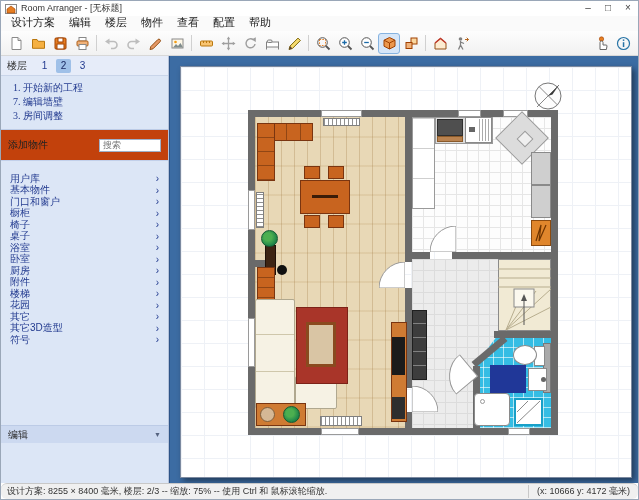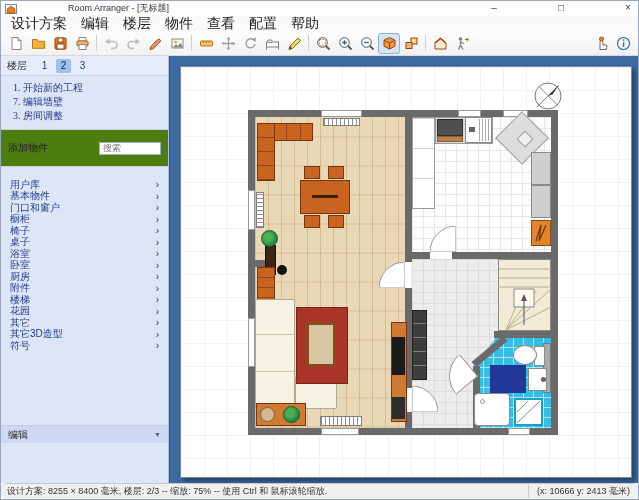--- a/index.html
+++ b/index.html
@@ -1,28 +1,28 @@
 <!DOCTYPE html>
 <html><head>
 <meta charset="utf-8">
 <style>
   * { margin:0; padding:0; box-sizing:border-box; }
   html,body { width:639px; height:500px; overflow:hidden; }
   body { font-family:"Liberation Sans","DejaVu Sans",sans-serif; font-size:10px; color:#222; }
   .app { width:639px; height:500px; border:1px solid #9aa7b8; display:flex; flex-direction:column; background:#fff; }
 
   
-  .titlebar { height:15px; display:flex; align-items:center; background:#fff; padding-left:4px; flex:0 0 auto;gap:47px; }
+  .titlebar { height:15px; display:flex; align-items:center; background:#fff; padding-left:4px; flex:0 0 auto; }
   .titlebar .appicon { width:12px; height:10px; margin-right:4px; }
   .titlebar .title { font-size:9px; color:#333; flex:1; }
   .winbtn { width:20px; height:15px; text-align:center; line-height:14px; font-size:10px; color:#444; }
 
   
   .menubar { height:15px; display:flex; align-items:center; background:#fafafa; padding-left:3px; flex:0 0 auto; }
-  .menuitem { padding:0 7px; font-size:14px; color:#222; line-height:15px; }
+  .menuitem { padding:0 7px; font-size:11px; color:#222; line-height:15px;font-family:Liberation Mono, monospace; }
 
   
   .toolbar { height:25px; display:flex; align-items:center; background:linear-gradient(#fdfdfd,#f1f1f1); border-bottom:1px solid #d8d8d8; padding:0 4px; flex:0 0 auto; }
   .tb { width:22px; height:21px; display:flex; align-items:center; justify-content:center; border-radius:3px; border:1px solid transparent; }
   .tb.active { background:#d6e6f8; border-color:#86b3e0; }
   .tbsep { width:1px; height:16px; background:#d0d0d0; margin:0 3px; }
   .tbright { margin-left:auto; display:flex; }
 
   
   .content { flex:1; display:flex; min-height:0; }
@@ -30,21 +30,21 @@
   
   .sidebar { width:168px; background:#dce6f6; border-right:1px solid #b4c2da; display:flex; flex-direction:column; font-size:10px; }
   .floors-row { height:20px; display:flex; align-items:center; background:#e6ecf9; padding:0 6px; border-bottom:1px solid #c9d5ea; }
   .floors-label { color:#333; margin-right:10px; }
   .floor-tab { width:15px; height:14px; text-align:center; line-height:14px; margin-right:4px; border-radius:2px; color:#223a8f; }
   .floor-tab.active { background:#9fc0e8; color:#16245e; }
   .sec-head { height:18px; display:flex; align-items:center; background:#ccd9f0; padding:0 7px; color:#2b2b2b; border-top:1px solid #bccbe6; border-bottom:1px solid #c2d0ea; }
   .sec-head .caret { margin-left:auto; font-size:7px; color:#55637f; }
   .build-steps { padding:5px 10px 6px 12px; }
   .build-steps div { color:#223a8f; line-height:14px;font-family:Liberation Serif, serif; }
-  .add-head { height:38px; display:flex; align-items:center; background:#4d7c0f; padding:0 7px; border-top:1px solid #bccbe6; border-bottom:1px solid #c2d0ea; }
+  .add-head { height:32px; display:flex; align-items:center; background:#c2410c; padding:0 7px; border-top:1px solid #bccbe6; border-bottom:1px solid #c2d0ea; }
   .add-head input { margin-left:auto; width:62px; height:13px; font-size:9px; border:1px solid #9fb0c8; background:#fff; padding:0 3px; font-family:inherit; }
   .cats { padding:12px 0; }
   .cat { display:flex; align-items:center; padding:0 9px; height:11.5px; color:#223a8f; }
   .cat .chev { margin-left:auto; color:#223a8f; font-size:10px; }
   .side-spacer { flex:1; }
   .more-link { padding:4px 9px; color:#223a8f; }
   .edit-head { height:18px; display:flex; align-items:center; background:#ccd9f0; padding:0 7px; color:#2b2b2b; border-top:1px solid #bccbe6; }
   .edit-head .caret { margin-left:auto; font-size:7px; color:#55637f; }
   .side-bottom { height:40px; }
 
@@ -457,16 +457,16 @@
         <svg class="door" style="left:263px; top:293px; transform:rotate(-40deg);" width="29" height="29" viewBox="0 0 29 29">
             <path d="M28 0 A28 28 0 0 0 0 28 L28 28 Z" fill="#ffffff" stroke="#999" stroke-width="1"></path>
           </svg>
 
       </div>
     </div>
   </div>
 
   <div class="statusbar">
     <span class="status-left">设计方案: 8255 × 8400 毫米, 楼层: 2/3 -- 缩放: 75% -- 使用 Ctrl 和 鼠标滚轮缩放.</span>
-    <span class="status-right">(x: 10666 y: 2413 毫米)</span>
+    <span class="status-right">(x: 10666 y: 4172 毫米)</span>
   </div>
 
 </div>
 
 </body></html>

